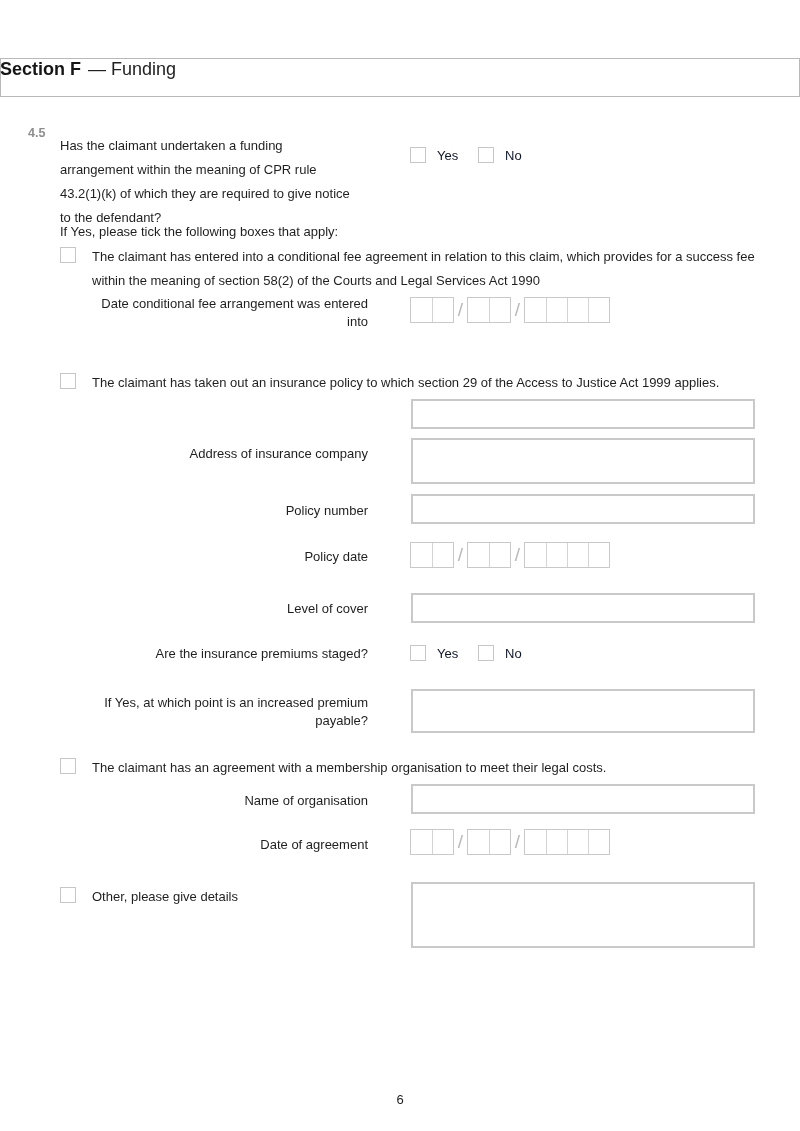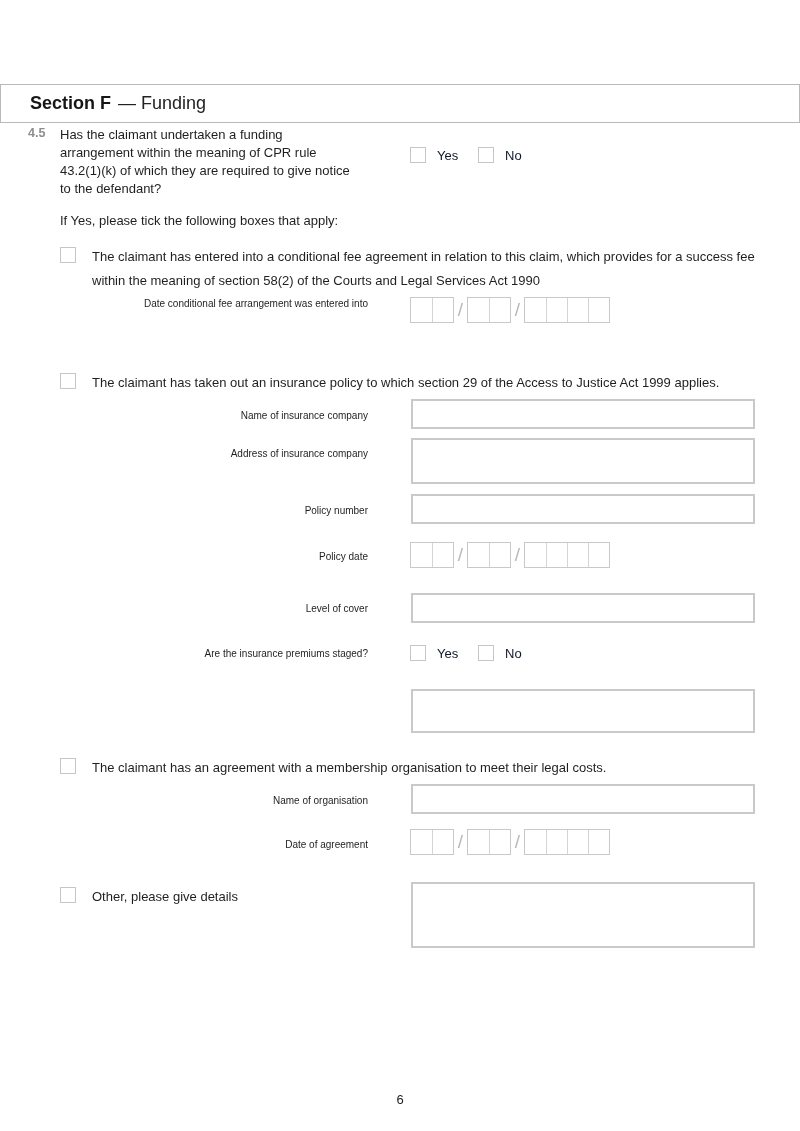--- a/index.html
+++ b/index.html
@@ -6,31 +6,30 @@
   .page{
     position:relative;width:800px;height:1131px;background:#ffffff;
     font-family:"Liberation Sans",sans-serif;color:#1f1f1f;overflow:hidden;
   }
   .abs{position:absolute;}
 
   
   .section-header{
     position:absolute;left:0;top:58px;width:800px;height:39px;
     border:1px solid #b9b9b9;border-left:none;border-right:none;
-    box-sizing:border-box;display:flex;align-items:center;padding-left:30px;
+    box-sizing:border-box;display:flex;
     box-shadow:inset 1px 0 0 #b9b9b9, inset -1px 0 0 #b9b9b9;
-    margin-top:26px;
   }
   .title-bold{font-size:18px;font-weight:700;color:#161616;}
   .title-rest{font-size:18px;font-weight:400;color:#222;margin-left:7px;}
 
   .qnum{font-size:12.5px;font-weight:700;color:#8e8e8e;}
-  .txt{font-size:13px;line-height:18px;color:#1f1f1f;}
+  .txt{font-size:13px;line-height:24px;color:#1f1f1f;margin-top:8px;}
   .opt-txt{font-size:13px;line-height:24px;color:#1f1f1f;}
-  .lbl-right{font-size:10px;line-height:18px;color:#1f1f1f;width:276px;text-align:right;}
+  .lbl-right{font-size:13px;line-height:18px;color:#1f1f1f;width:276px;text-align:right;}
 
   
   .cb{
     width:16px;height:16px;border:1.5px solid #c6c6c6;background:#fff;
     box-sizing:border-box;
   }
 
   
   .ibox{
     border:2px solid #c9c9c9;background:#fff;width:344px;box-sizing:border-box;
@@ -92,21 +91,20 @@
       <div class="dcell"></div>
       <div class="dcell"></div>
       <div class="dcell"></div>
       <div class="dcell"></div>
     </div>
   </div>
 
   <div class="abs cb" style="left:60px;top:373px;"></div>
   <div class="abs opt-txt" style="left:92px;top:371px;width:690px;">The claimant has taken out an insurance policy to which section 29 of the Access to Justice Act 1999 applies.</div>
 
-  <div class="abs lbl-right" style="left:92px;top:407px;">Name of insurance company</div>
   <div class="abs ibox" style="left:411px;top:399px;height:30px;"></div>
 
   <div class="abs lbl-right" style="left:92px;top:445px;">Address of insurance company</div>
   <div class="abs ibox" style="left:411px;top:438px;height:46px;"></div>
 
   <div class="abs lbl-right" style="left:92px;top:502px;">Policy number</div>
   <div class="abs ibox" style="left:411px;top:494px;height:30px;"></div>
 
   <div class="abs lbl-right" style="left:92px;top:548px;">Policy date</div>
   <div class="abs daterow" style="left:410px;top:542px;">
@@ -132,20 +130,21 @@
   <div class="abs ibox" style="left:411px;top:593px;height:30px;"></div>
 
   <div class="abs lbl-right" style="left:92px;top:645px;">Are the insurance premiums staged?</div>
   <div class="abs ynrow" style="left:410px;top:645px;">
     <div class="cb"></div>
     <span class="yn-lbl">Yes</span>
     <div class="cb"></div>
     <span class="yn-lbl">No</span>
   </div>
 
+  <div class="abs lbl-right" style="left:92px;top:694px;">If Yes, at which point is an increased premium payable?</div>
   <div class="abs ibox" style="left:411px;top:689px;height:44px;"></div>
 
   <div class="abs cb" style="left:60px;top:758px;"></div>
   <div class="abs lbl-right" style="left:92px;top:792px;">Name of organisation</div>
 
   <div class="abs opt-txt" style="left:92px;top:756px;width:690px;">The claimant has an agreement with a membership organisation to meet their legal costs.</div>
   <div class="abs ibox" style="left:411px;top:784px;height:30px;"></div>
 
   <div class="abs lbl-right" style="left:92px;top:836px;">Date of agreement</div>
   <div class="abs daterow" style="left:410px;top:829px;">

